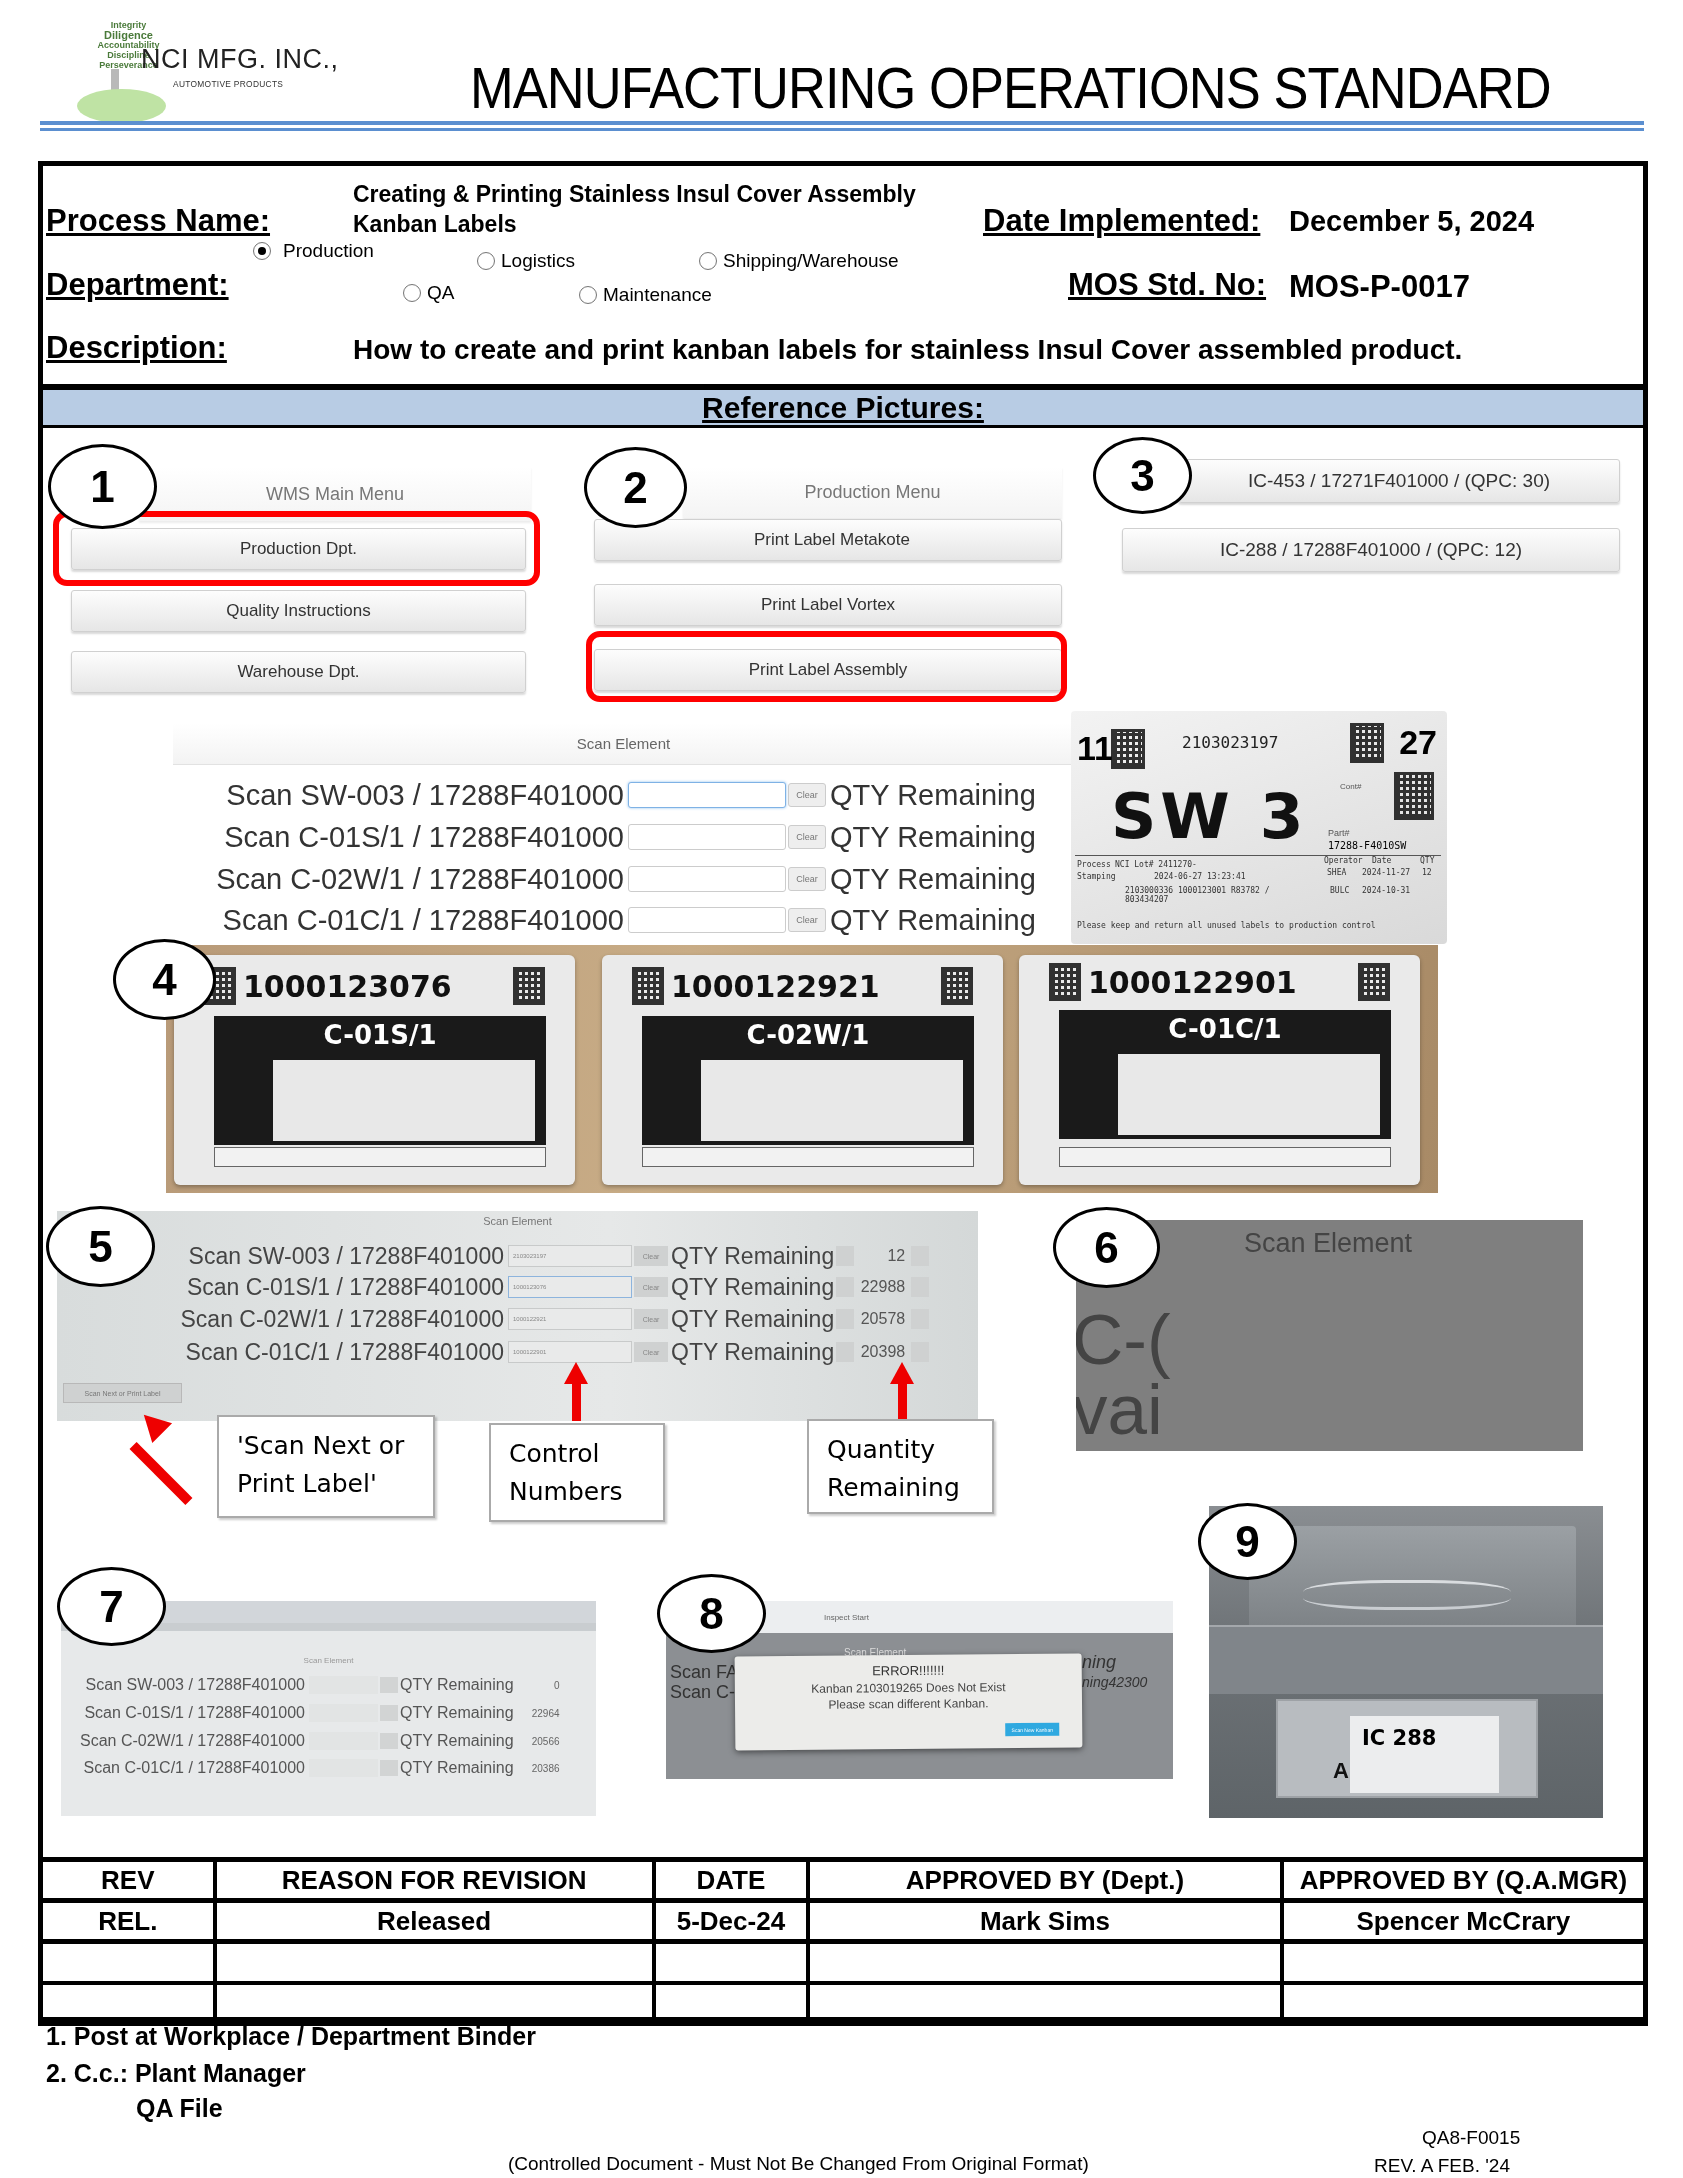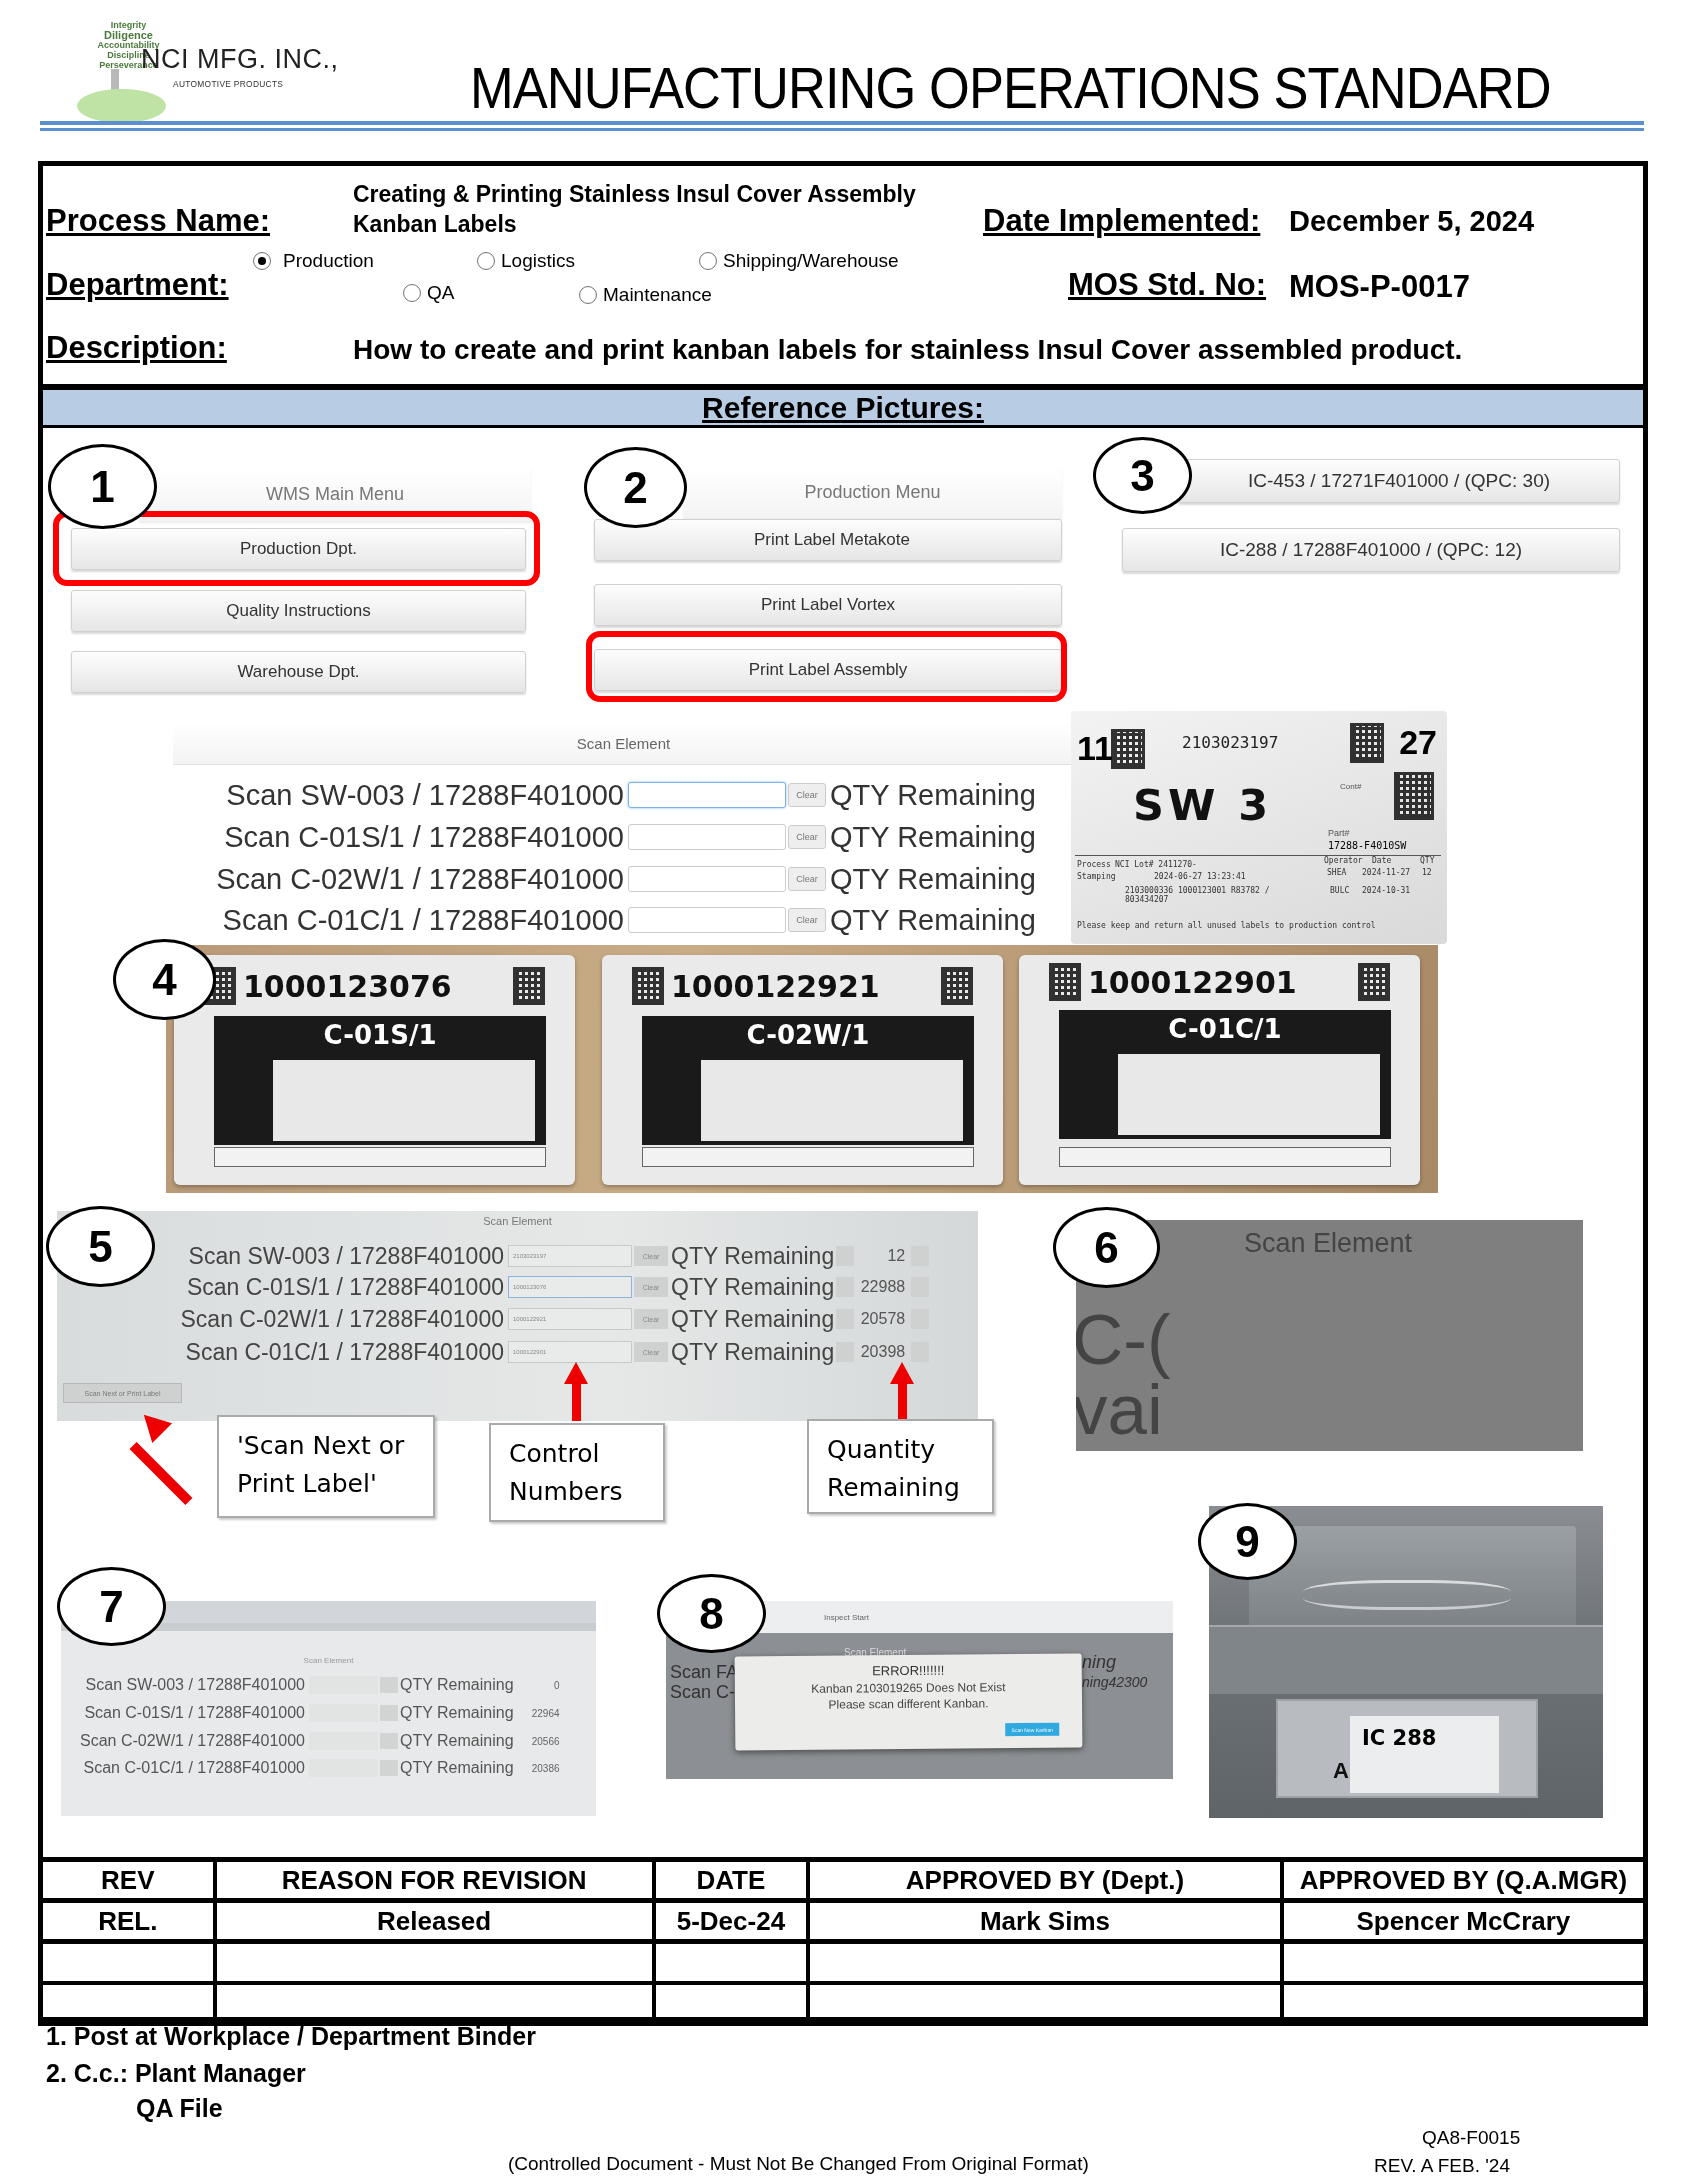--- a/index.html
+++ b/index.html
@@ -44,21 +44,21 @@
   .scan-row { position: absolute; left: 0; height: 40px; width: 100%; display: flex; align-items: center; }
   .scan-row .s-lbl { width: 455px; text-align: right; font-size: 29px; color: #333; white-space: nowrap; padding-right: 4px; }
   .scan-row .s-in { width: 158px; height: 26px; border: 1px solid #ccc; border-radius: 3px; background: #fff; }
   .scan-row .s-in.focus { border-color: #7fb2e5; box-shadow: 0 0 3px #8fc0ef; }
   .scan-row .s-clear { width: 38px; height: 24px; font-size: 9px; color: #777; background: #eee; border: 1px solid #ccc; border-radius: 3px; display: flex; align-items: center; justify-content: center; margin-left: 2px; }
   .scan-row .s-qty { font-size: 29px; color: #333; margin-left: 4px; white-space: nowrap; }
 
   
   .sw-photo { left: 1071px; top: 711px; width: 376px; height: 233px; background: linear-gradient(160deg, #f3f3f3, #d9d9d9); border-radius: 4px; overflow: hidden; }
   .sw-photo .t1 { position: absolute; left: 111px; top: 22px; font-family: "DejaVu Sans Mono", monospace; font-size: 16px; color: #222; }
-  .sw-photo .big { position: absolute; left: 40px; top: 69px; font-family: "DejaVu Sans", sans-serif; font-weight: bold; font-size: 43px; color: #111; letter-spacing: 4px; margin-left: 22px; }
+  .sw-photo .big { position: absolute; left: 40px; top: 69px; font-family: "DejaVu Sans", sans-serif; font-weight: bold; font-size: 63px; color: #111; letter-spacing: 4px; }
   .sw-photo .n11 { position: absolute; left: 6px; top: 18px; font-weight: bold; font-size: 34px; }
   .sw-photo .n27 { position: absolute; right: 10px; top: 12px; font-weight: bold; font-size: 34px; }
   .qr { position: absolute; background:
         repeating-linear-gradient(90deg, #111 0 3px, transparent 3px 6px),
         repeating-linear-gradient(0deg, #111 0 3px, transparent 3px 6px); border: 3px solid #111; opacity: 0.85; }
   .sw-photo .grid { position: absolute; left: 4px; top: 144px; width: 366px; height: 79px; border-top: 1px solid #555; font-family: "DejaVu Sans Mono", monospace; font-size: 8px; color: #333; }
 
   
   .kb-photo { left: 166px; top: 945px; width: 1272px; height: 248px; background: linear-gradient(100deg, #b89a78, #c8ac86 40%, #a88a66); }
   .kb-card { position: absolute; top: 10px; width: 401px; height: 230px; background: #eaeaea; border-radius: 6px; box-shadow: 0 2px 4px rgba(0,0,0,0.3); }
@@ -153,21 +153,21 @@
 
 <div class="abs main-box"></div>
 
 <div class="abs lbl" style="left:46px;top:203px;">Process Name:</div>
 <div class="abs val" style="left:353px;top:181px;font-size:23px;">Creating &amp; Printing Stainless Insul Cover Assembly</div>
 <div class="abs val" style="left:353px;top:211px;font-size:23px;">Kanban Labels</div>
 <div class="abs lbl" style="left:983px;top:203px;">Date Implemented:</div>
 <div class="abs val" style="left:1289px;top:205px;font-size:29px;">December 5, 2024</div>
 
 <div class="abs lbl" style="left:46px;top:267px;">Department:</div>
-<div class="abs radio" style="left:253px;top:250px;gap:12px;">
+<div class="abs radio" style="left:253px;top:240px;gap:12px;">
   <span class="dot on"></span>
     <span>Production</span>
 </div>
 <div class="abs radio" style="left:477px;top:250px;">
   <span class="dot"></span>
     <span>Logistics</span>
 </div>
 <div class="abs radio" style="left:699px;top:250px;">
   <span class="dot"></span>
     <span>Shipping/Warehouse</span>

